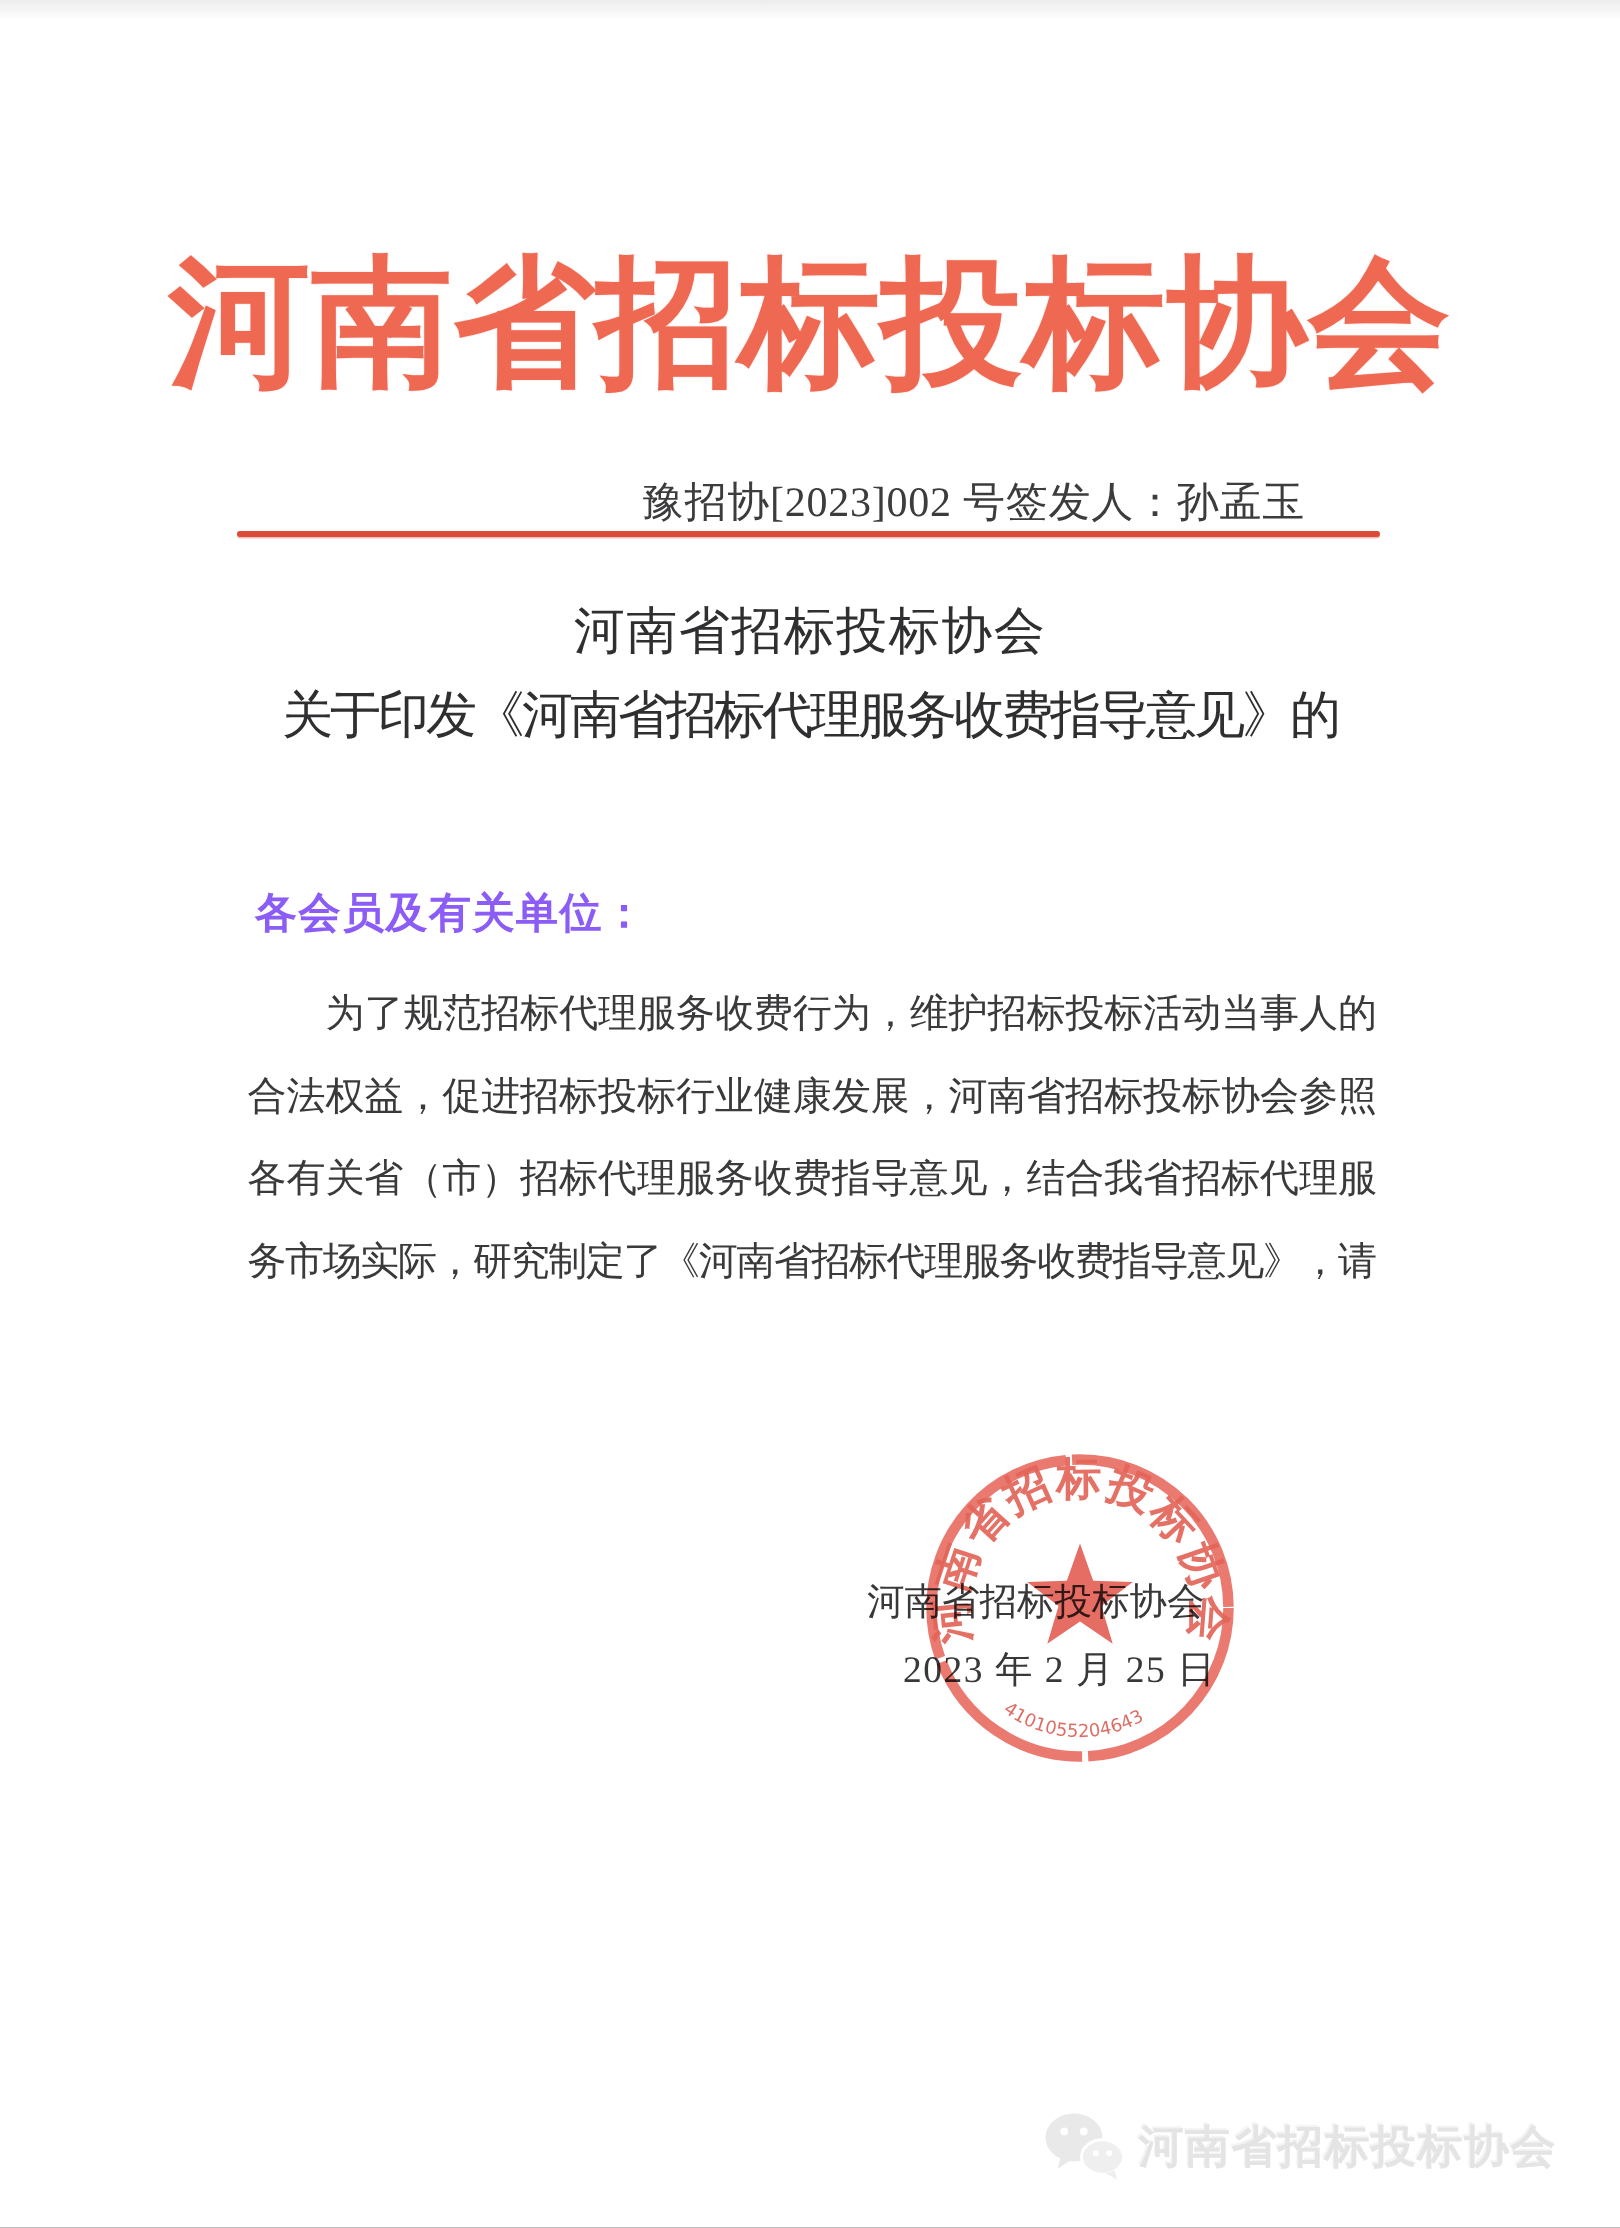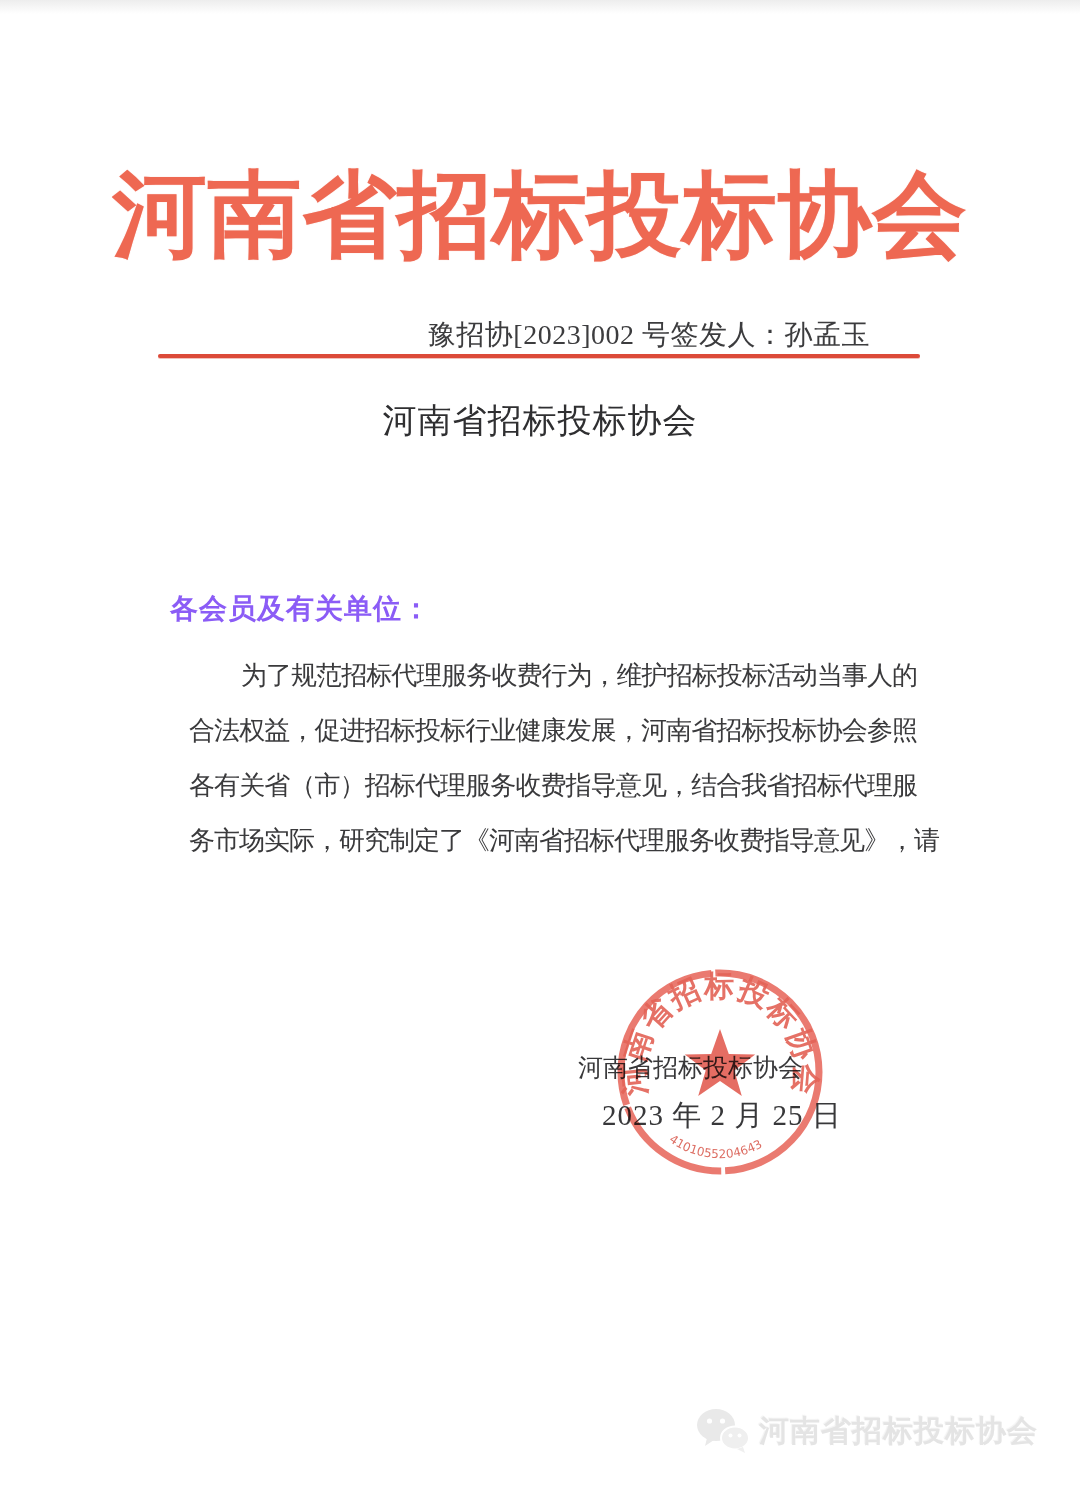--- a/index.html
+++ b/index.html
@@ -45,26 +45,26 @@
   
   .salutation{
     position:absolute;top:590px;left:170px;
     font-family:"Liberation Sans","DejaVu Sans",sans-serif;
     font-weight:600;font-size:28px;color:#8b5cf6;letter-spacing:1px;
   }
   .para{
     position:absolute;top:648px;left:165px;width:752px;
     font-size:26px;letter-spacing:-1px;color:#3a3a3c;
   }
-  .para-line{height:55px;line-height:55px;text-align:justify;text-align-last:justify;white-space:nowrap;margin-left:24px;}
+  .para-line{height:55px;line-height:55px;text-align:justify;text-align-last:justify;white-space:nowrap;}
   .para-line.indent{padding-left:52px;}
   .para-line.last{text-align-last:left;white-space:normal;}
   
   .sig-org{position:absolute;top:1051px;left:578px;font-size:25px;color:#38383a;letter-spacing:0;white-space:nowrap;}
-  .sig-date{position:absolute;top:1096px;left:602px;font-size:29px;color:#38383a;letter-spacing:1px;white-space:nowrap;}
+  .sig-date{position:absolute;top:1096px;left:602px;font-size:25px;color:#38383a;letter-spacing:1px;white-space:nowrap;}
   
   .seal{
     position:absolute;left:614px;top:966px;width:212px;height:212px;
     mix-blend-mode:multiply;opacity:.88;filter:blur(.4px);
   }
   
   .footer-mark{
     position:absolute;top:1406px;right:42px;
     display:flex;align-items:center;gap:8px;
   }
@@ -83,20 +83,21 @@
 
   <div class="masthead">河南省招标投标协会</div>
 
   <div class="doc-meta">
     <span>豫招协[2023]002 号</span>
     <span>签发人：孙孟玉</span>
   </div>
   <div class="red-divider"></div>
 
   <div class="title-line title-1">河南省招标投标协会</div>
+  <div class="title-line title-2">关于印发《河南省招标代理服务收费指导意见》的</div>
 
   <div class="salutation">各会员及有关单位：</div>
   <div class="para">
     <div class="para-line indent">为了规范招标代理服务收费行为，维护招标投标活动当事人的</div>
     <div class="para-line">合法权益，促进招标投标行业健康发展，河南省招标投标协会参照</div>
     <div class="para-line">各有关省（市）招标代理服务收费指导意见，结合我省招标代理服</div>
     <div class="para-line">务市场实际，研究制定了《河南省招标代理服务收费指导意见》，请</div>
   </div>
 
   <div class="sig-org">河南省招标投标协会</div>

